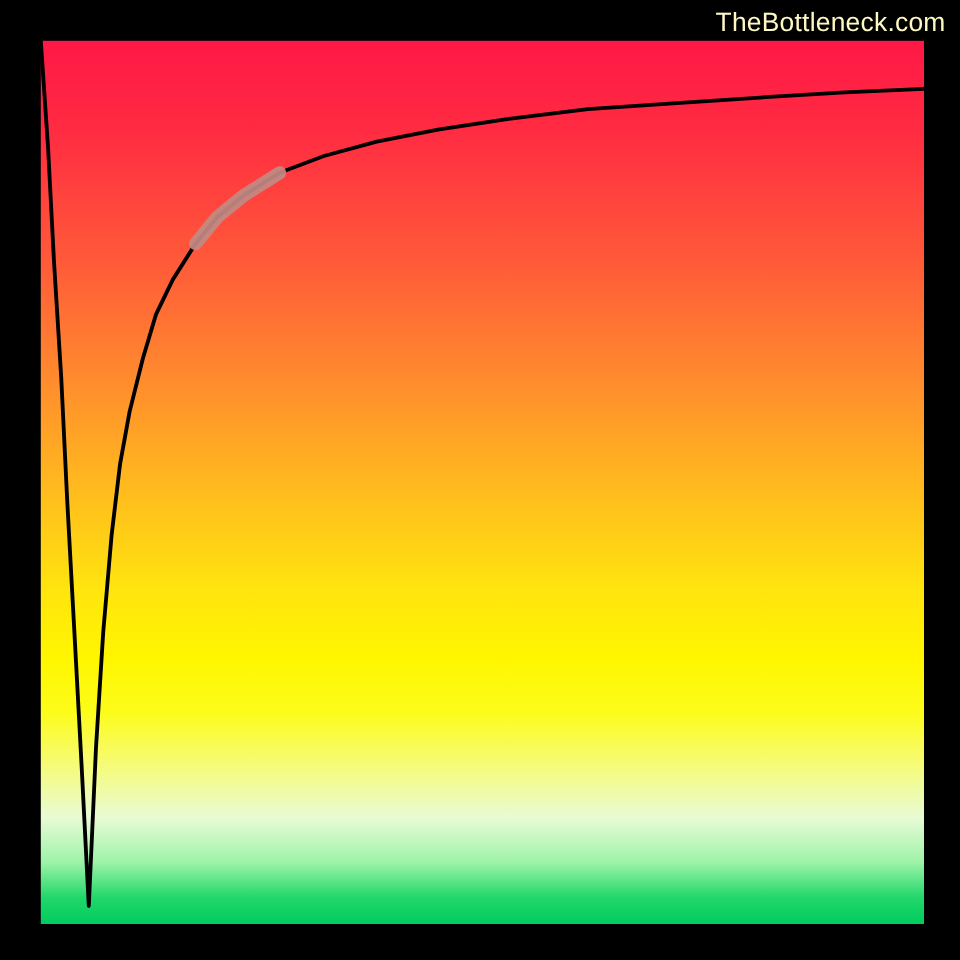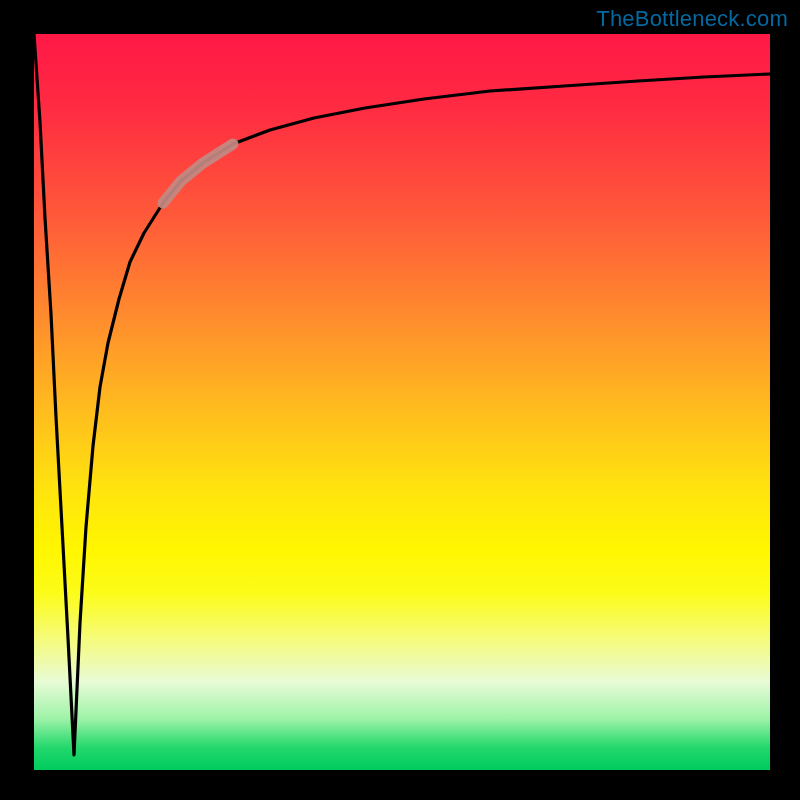--- a/index.html
+++ b/index.html
@@ -45,21 +45,21 @@
     left: 0;
     top: 0;
     width: 736px;
     height: 736px;
     overflow: visible;
   }
   .attribution {
     position: absolute;
     top: 6px;
     right: 12px;
-    color: #0369a1;
+    color: #fef9c3;
     font-size: 22px;
     font-weight: 400;
     letter-spacing: 0.2px;
   }
 </style>
 </head>
 <body>
 
 <div class="stage">
 

